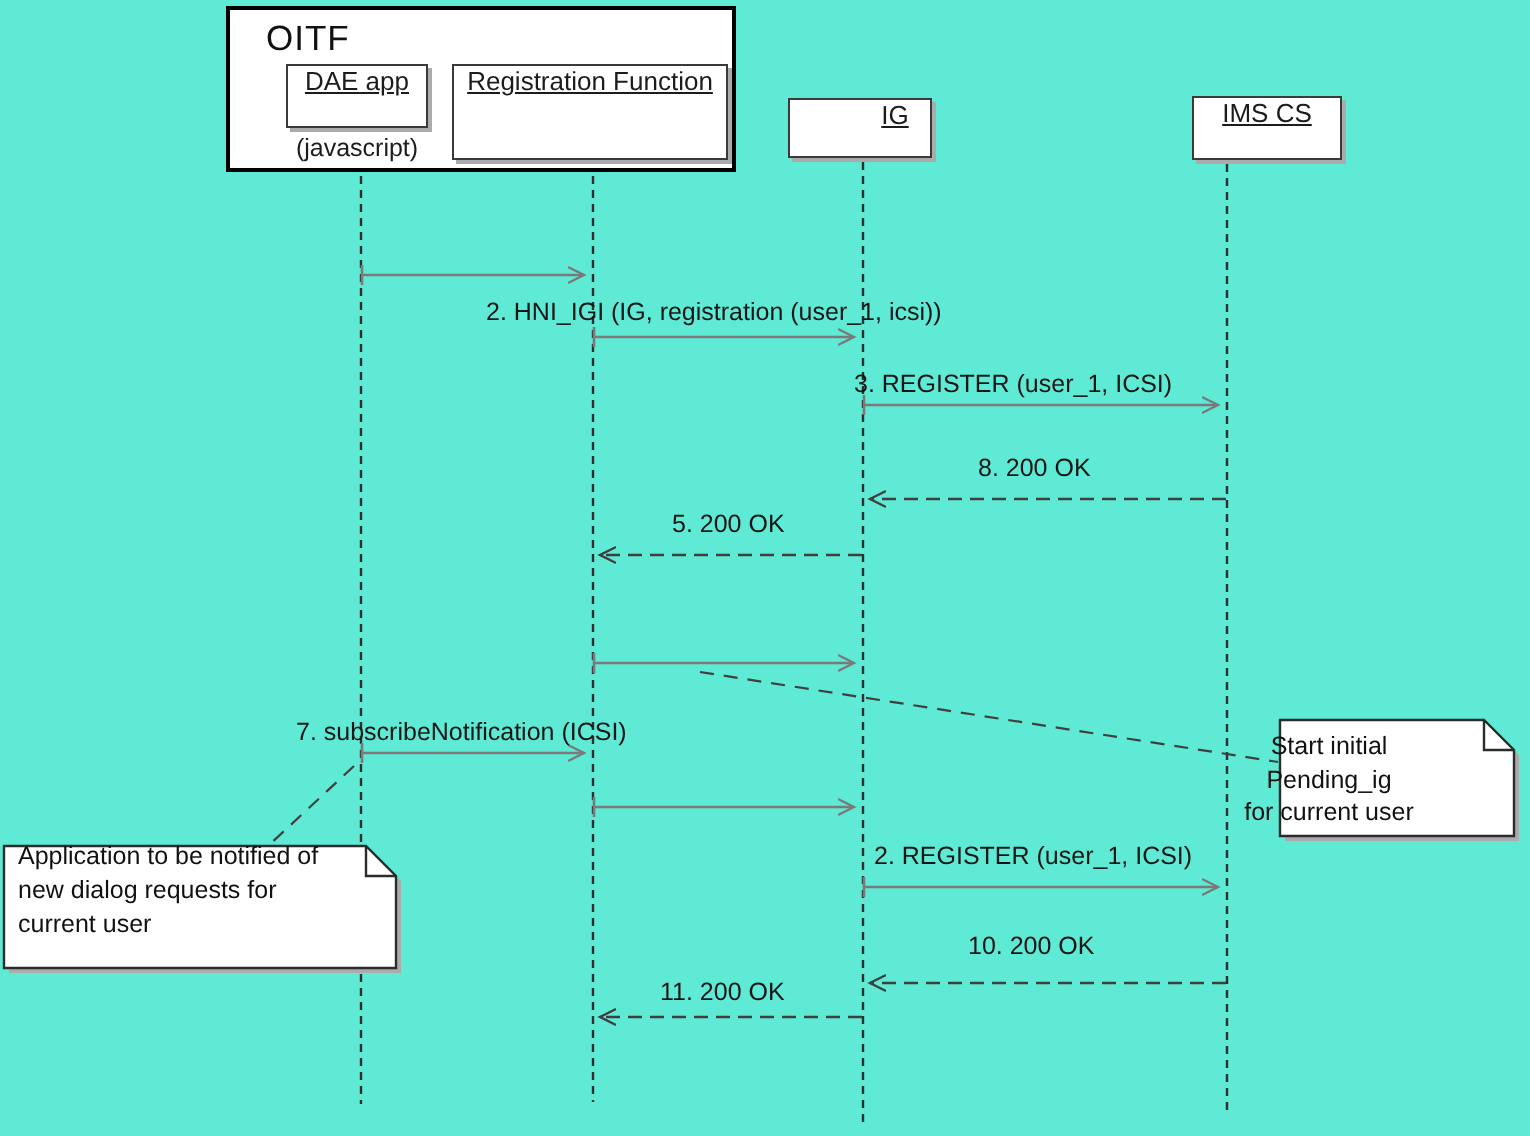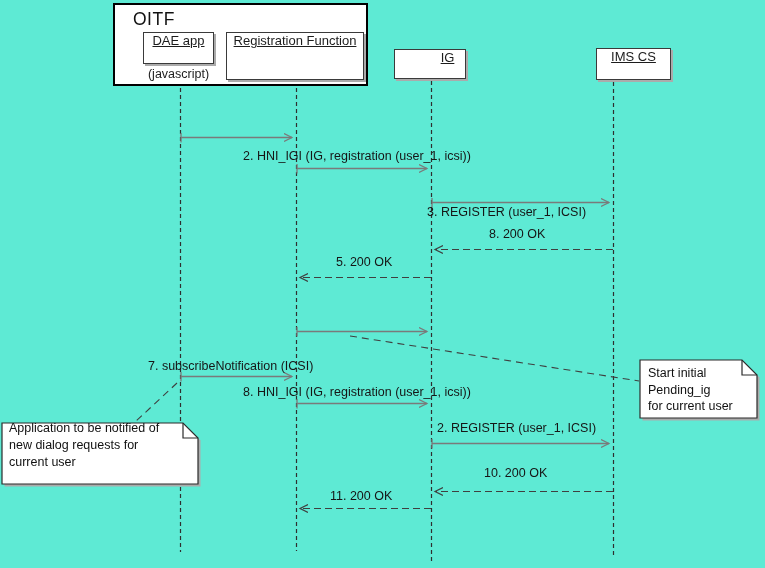--- a/index.html
+++ b/index.html
@@ -86,29 +86,28 @@
 
   <div class="pbox" style="left:394px;top:49px;width:72px;height:30px;padding-left:35px;">
     <span class="pname">IG</span>
   </div>
 
   <div class="pbox" style="left:576px;top:48px;width:75px;height:32px;margin-left:20px;">
     <span class="pname">IMS CS</span>
   </div>
 
   <div class="msg" style="left:243px;top:149px;">2. HNI_IGI (IG, registration (user_1, icsi))</div>
-  <div class="msg" style="left:427px;top:185px;margin-top:20px;">3. REGISTER (user_1, ICSI)</div>
+  <div class="msg" style="left:427px;top:185px;">3. REGISTER (user_1, ICSI)</div>
   <div class="msg" style="left:489px;top:227px;">8. 200 OK</div>
   <div class="msg" style="left:336px;top:255px;">5. 200 OK</div>
   <div class="msg" style="left:148px;top:359px;">7. subscribeNotification (ICSI)</div>
-  <div class="msg" style="left:243px;top:385px;">8. HNI_IGI (IG, registration (user_1, icsi))</div>
   <div class="msg" style="left:437px;top:421px;">2. REGISTER (user_1, ICSI)</div>
   <div class="msg" style="left:484px;top:466px;text-align:center;">10. 200 OK</div>
   <div class="msg" style="left:330px;top:489px;">11. 200 OK</div>
 
-  <div class="note-text" style="left:648px;top:365px;width:105px;">Start initial
+  <div class="note-text" style="left:612px;top:365px;width:105px;text-align:center;">Start initial
 Pending_ig
 for current user</div>
   <div class="note-text" style="left:9px;top:420px;width:185px;line-height:17px;">Application to be notified of
 new dialog requests for
 current user</div>
 
 </div>
 
 </body></html>

